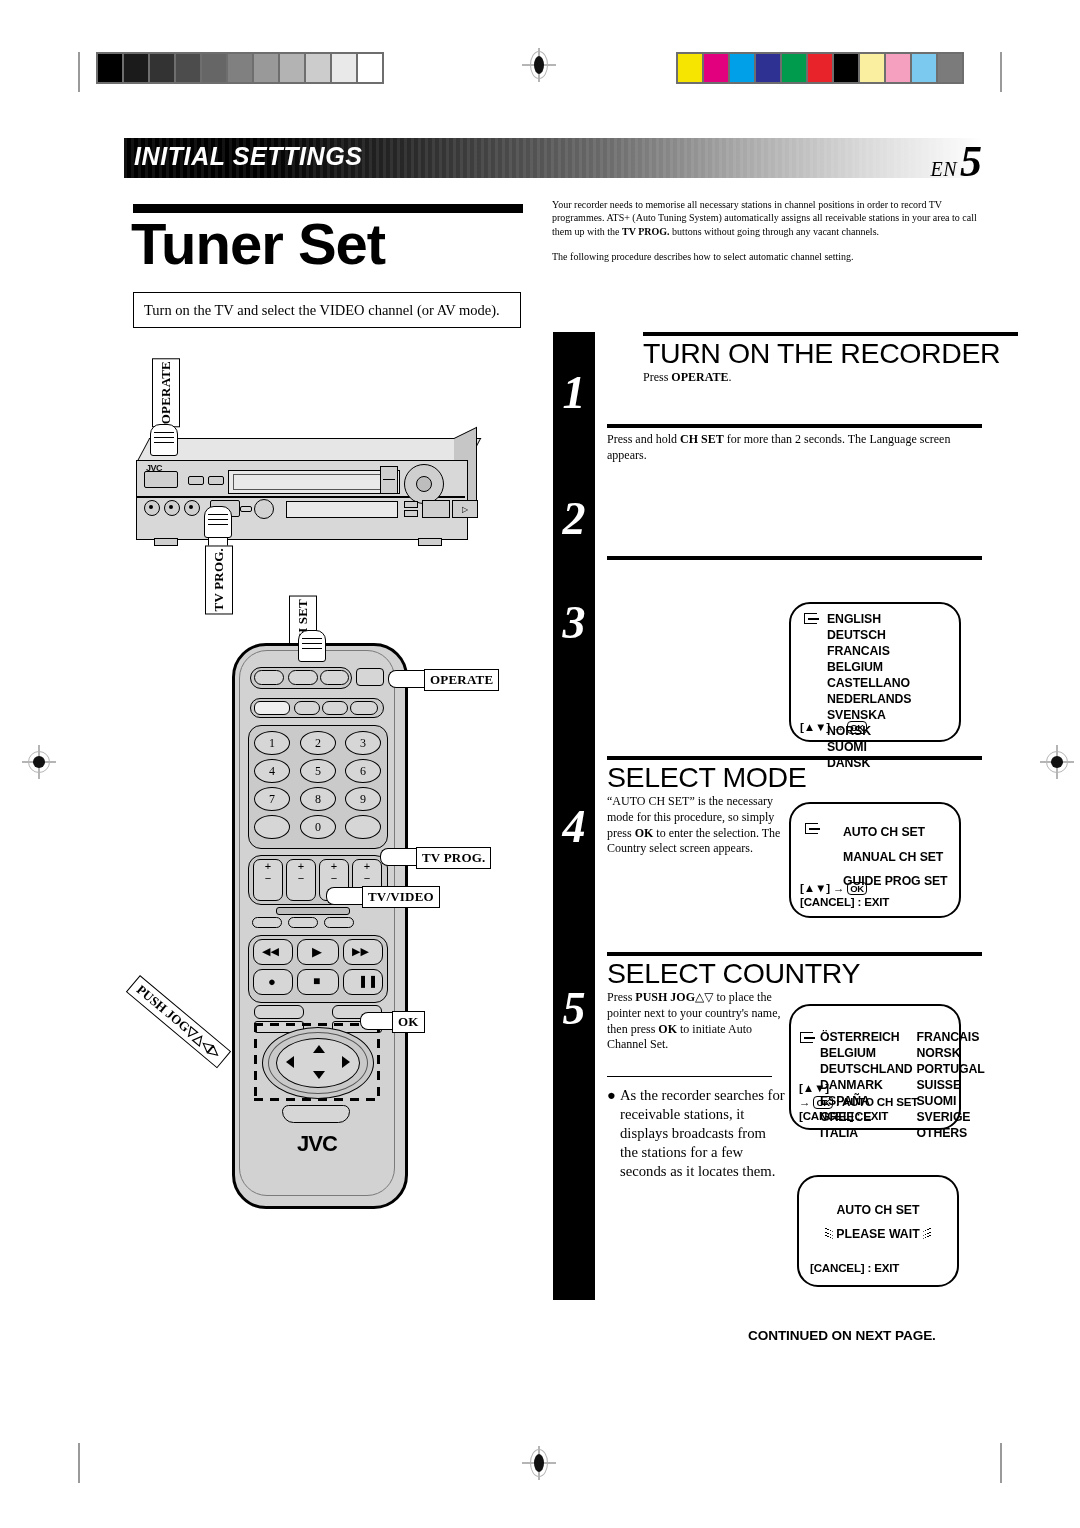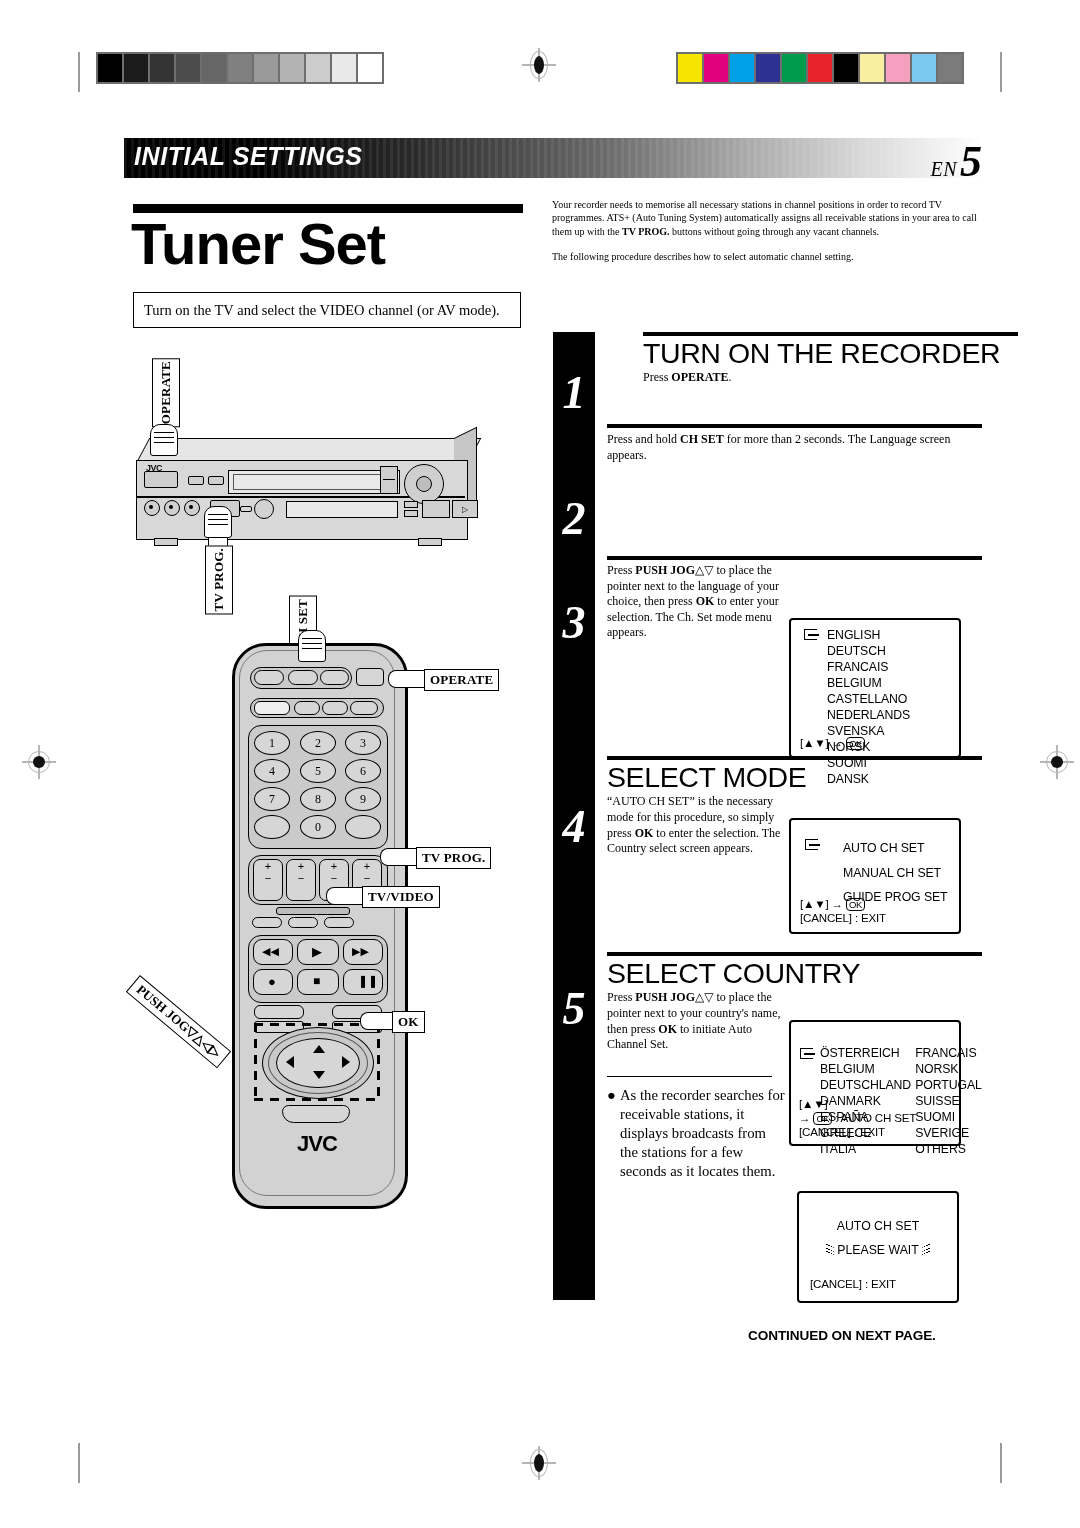--- a/index.html
+++ b/index.html
@@ -55,23 +55,23 @@
      font-family:"Liberation Serif",serif;font-style:italic;font-weight:bold;font-size:46px;}
 
   
   .step{position:absolute;left:607px;width:375px;}
   .step .srule{height:4px;background:#000;margin-bottom:3px;}
   .step h2{margin:0 0 2px 0;font-family:"Liberation Sans",sans-serif;font-weight:normal;
      font-size:28.5px;letter-spacing:-.4px;line-height:1.03;}
   .step .body{font-size:12px;line-height:1.3;}
 
   
-  .osd{border:2.2px solid #000;border-radius:4px;background:#fff;
-     font-family:"Liberation Sans",sans-serif;font-weight:normal;
-     box-sizing:border-box;position:relative;margin-top:16px;}
+  .osd{border:2.2px solid #000;border-radius:21px;background:#fff;
+     font-family:"Liberation Sans",sans-serif;font-weight:bold;
+     box-sizing:border-box;position:relative;}
   .osd .rows{font-size:12.3px;line-height:1.30;letter-spacing:-.1px;}
   .osd .foot{font-size:11.6px;line-height:1.22;letter-spacing:-.2px;}
   .hand{display:inline-block;width:15px;height:13px;position:relative;vertical-align:middle;}
   .hand::before{content:"";position:absolute;left:0;top:0;width:13px;height:11px;
      border:1.6px solid #000;border-right:none;box-sizing:border-box;}
   .hand::after{content:"";position:absolute;left:4px;top:4.5px;width:11px;height:2.4px;background:#000;}
   .okg{display:inline-block;border:1.4px solid #000;border-radius:4px;
        padding:0 2px;font-size:9.5px;line-height:11px;letter-spacing:-.5px;}
 
   #osd-lang{position:absolute;left:789px;top:602px;width:172px;height:140px;padding:9px 0 0 12px;}
@@ -444,23 +444,20 @@
 
 <div class="step" style="top:424px;">
   <div class="srule"></div>
   <div class="body" style="margin-top:4px;">
     <span>Press and hold </span><b>CH SET</b><span> for more than 2 seconds. The Language screen appears.</span>
   </div>
 </div>
 
 <div class="step" style="top:556px;">
   <div class="srule"></div>
-  <div class="body" style="width:175px;">
-    <span>Press </span><b>PUSH JOG</b><span>△▽ to place the pointer next to the language of your choice, then press </span><b>OK</b><span> to enter your selection. The Ch. Set mode menu appears.</span>
-  </div>
 </div>
 
 <div class="osd" id="osd-lang">
   <span class="hand ptr"></span>
   <div class="rows">
     <div>ENGLISH</div>
     <div>DEUTSCH</div>
     <div>FRANCAIS</div>
     <div>BELGIUM</div>
     <div>CASTELLANO</div>

